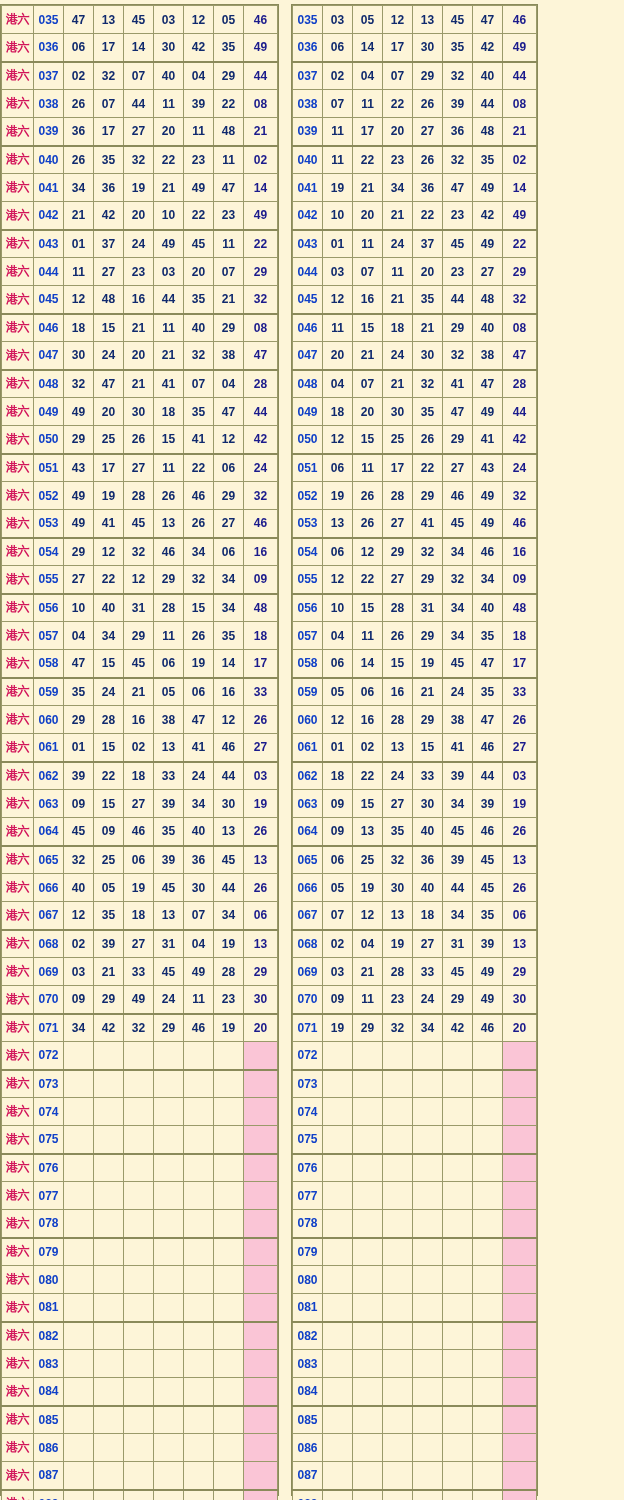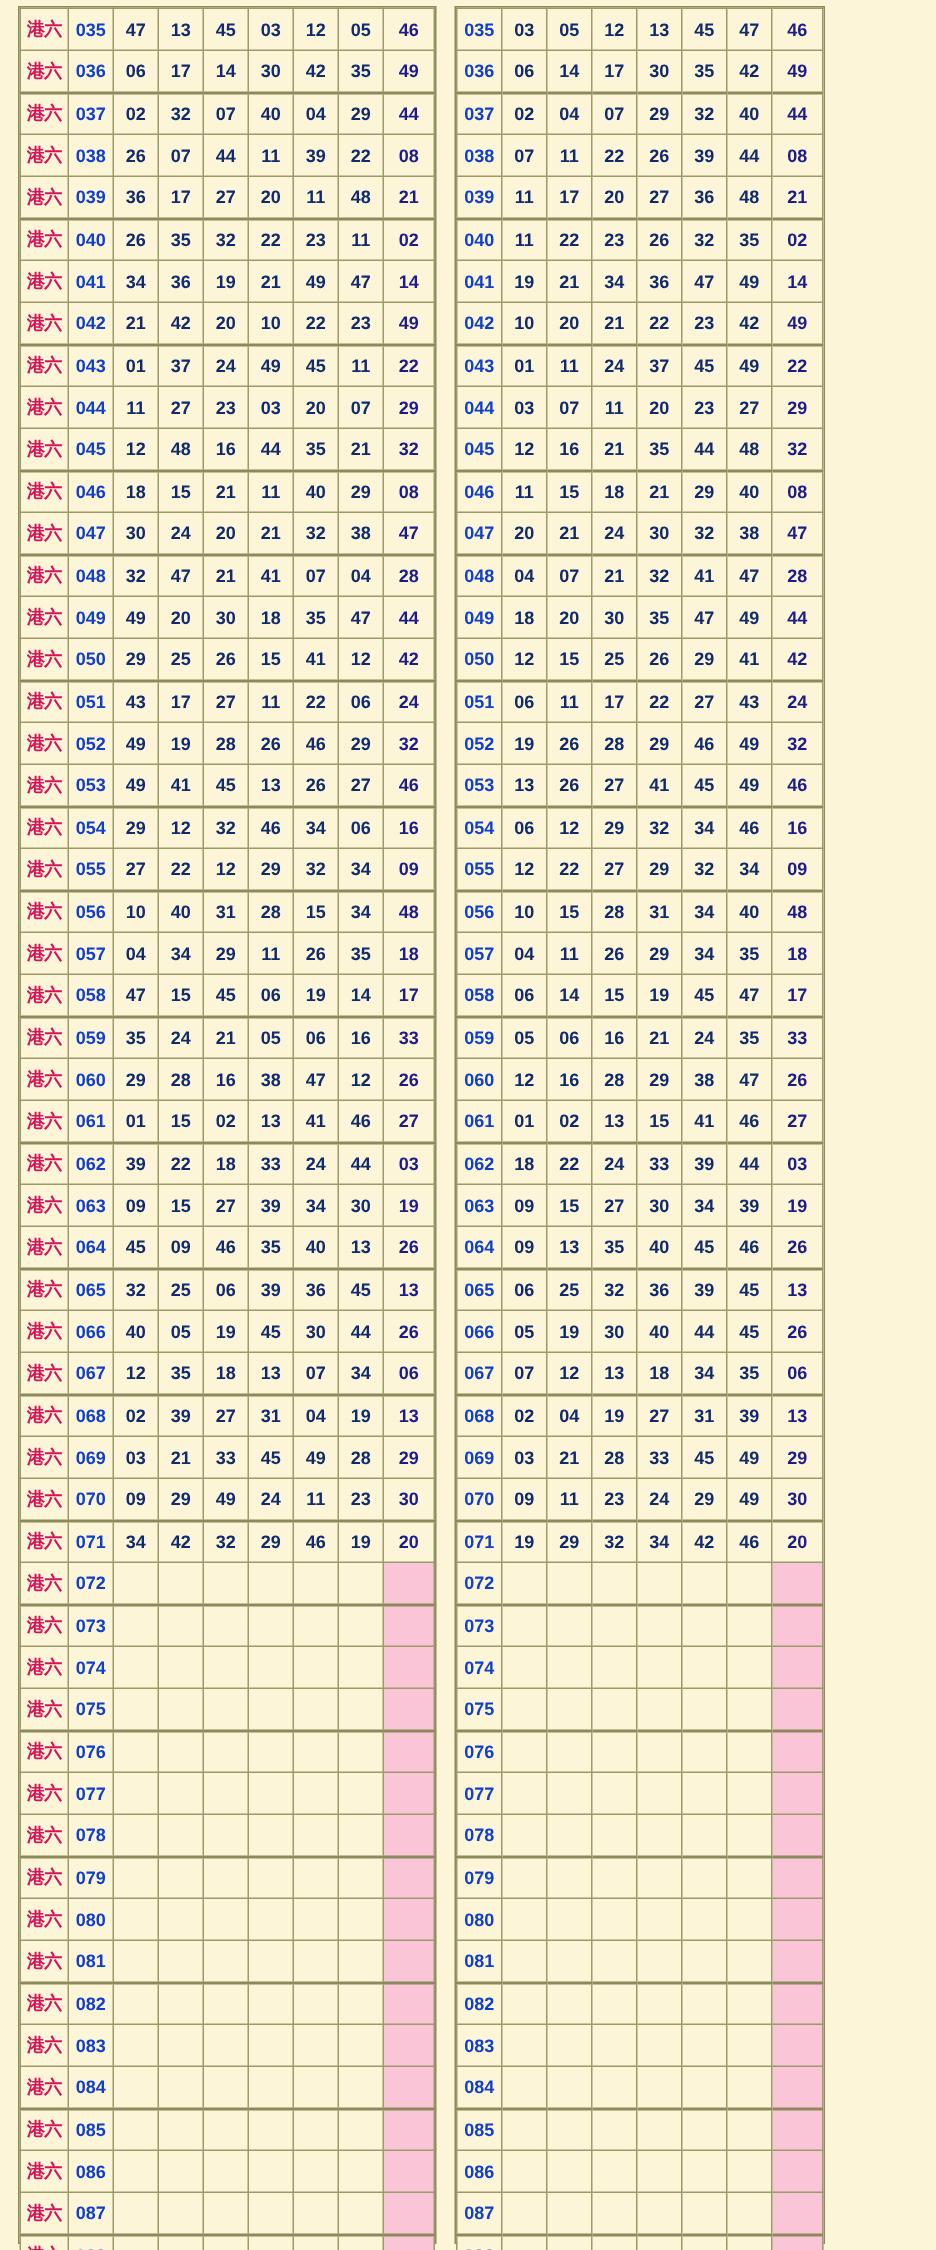--- a/index.html
+++ b/index.html
@@ -6,21 +6,21 @@
   html, body {
     margin: 0; padding: 0;
     width: 624px; height: 1500px;
     background: #fdf5d8;
     font-family: "Liberation Sans", sans-serif;
   }
   #page {
     width: 624px; height: 1500px;
     position: relative;
     background: #fdf5d8;
-    padding: 4px 12px;
+    padding: 4px 0;
     display: flex;
     gap: 4px;
   }
   .panel {
     background: #fdf5d8;
     border: 1px solid #8a8a5a;
     border-collapse: collapse;
   }
   table.grid {
     border-collapse: collapse;

